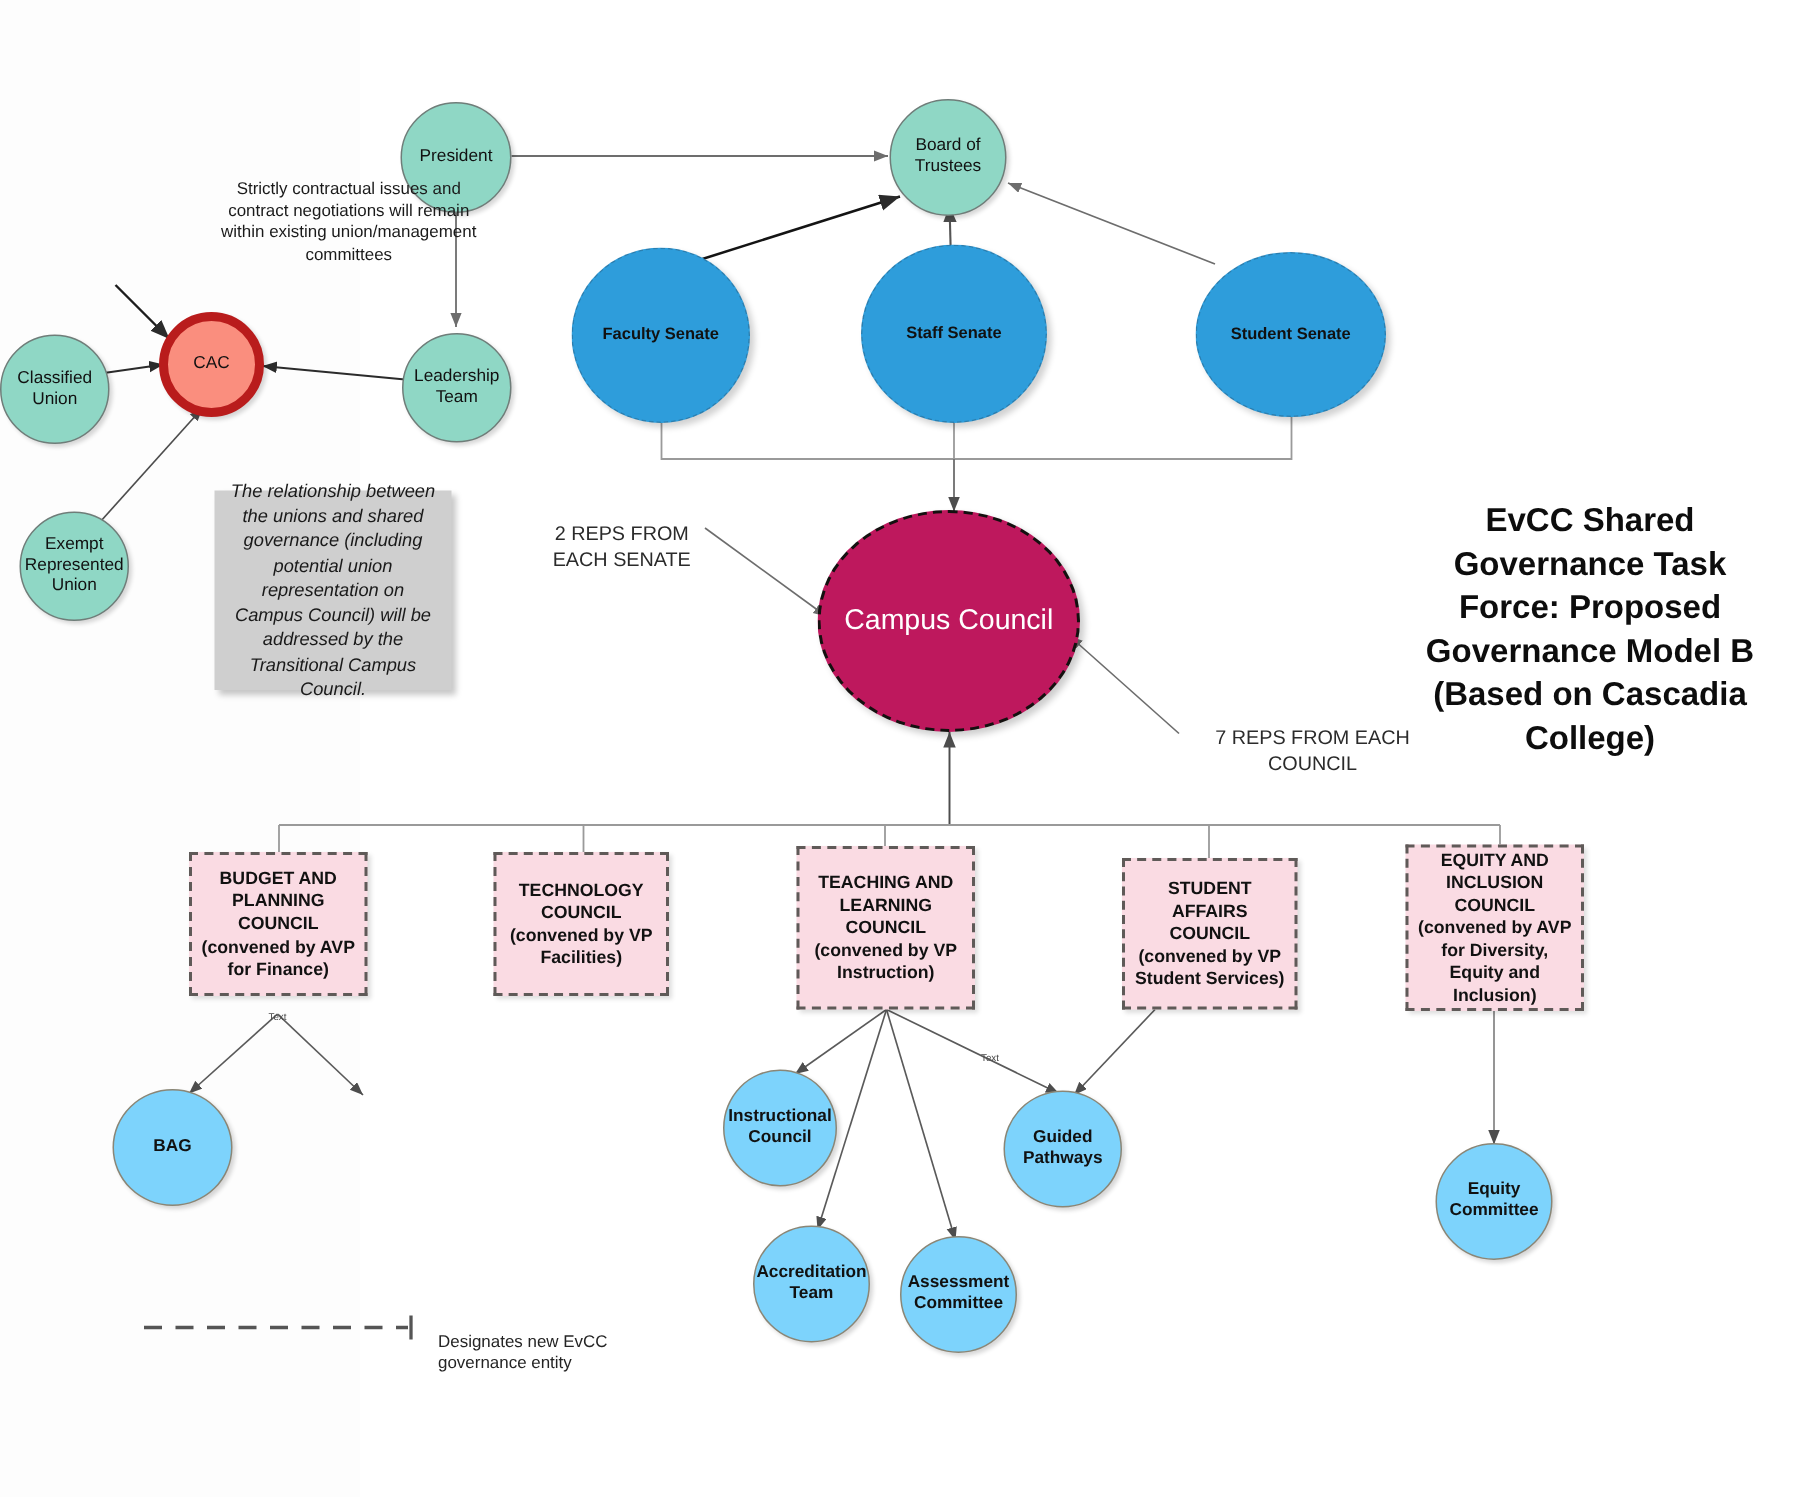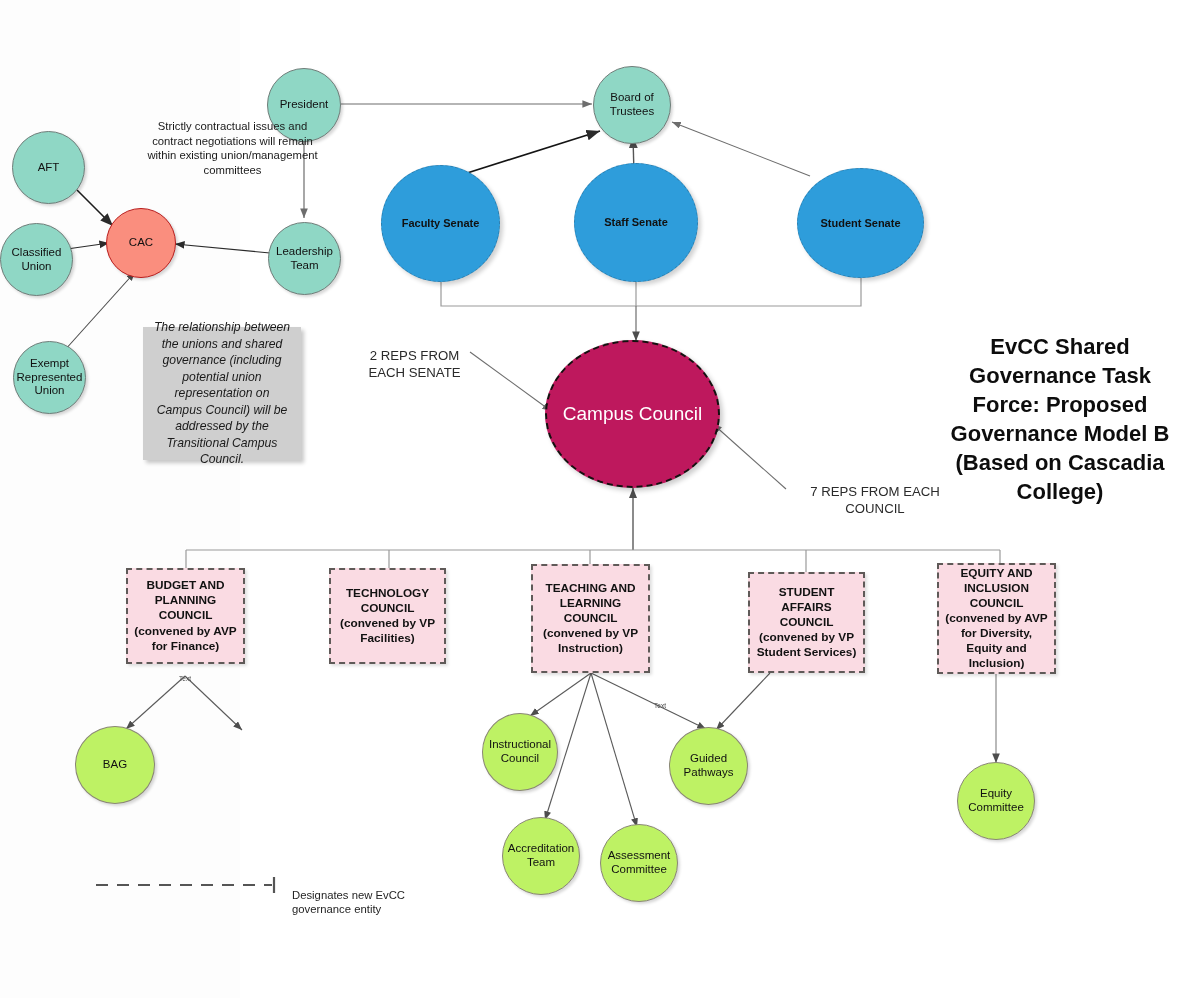--- a/index.html
+++ b/index.html
@@ -50,21 +50,21 @@
   }
   .green {
     background: #8fd7c5;
     border: 1px solid #6f7d79;
     font-size: 11.5px;
     line-height: 1.18;
     box-shadow: 2px 2px 3px rgba(0,0,0,0.16);
   }
   .coral {
     background: #fa8e7e;
-    border: 1px solid #b91c1c;
+    border: 6px solid #b91c1c;
     font-size: 11.5px;
     line-height: 1.18;
     box-shadow: 2px 2px 3px rgba(0,0,0,0.16);
   }
   .blue {
     background: #2e9ddb;
     border: 1px dashed #2b7fb0;
     font-size: 11px;
     font-weight: bold;
     line-height: 1.15;
@@ -72,24 +72,24 @@
   }
   .red {
     background: #be185d;
     border: 2px dashed #14100f;
     color: #ffffff;
     font-size: 19px;
     line-height: 1.15;
     box-shadow: 3px 3px 5px rgba(0,0,0,0.2);
   }
   .yellow {
-    background: #bef264;
+    background: #7dd3fc;
     border: 1px solid #8a8676;
     font-size: 11.5px;
-    font-weight: normal;
+    font-weight: bold;
     line-height: 1.2;
     box-shadow: 2px 2px 3px rgba(0,0,0,0.16);
   }
   .council-box {
     background: #fadbe3;
     border: 2px dashed #5f5a58;
     font-size: 11.8px;
     font-weight: bold;
     line-height: 1.28;
     padding: 10px 5px;
@@ -240,23 +240,20 @@
     <g>
       <path d="M996,674 L996,763" stroke="#8a8a8a" stroke-width="1.2" fill="none" marker-end="url(#arrMid)"></path>
     </g>
 
     <g>
       <path d="M96,885 L272,885" stroke="#555555" stroke-width="2.2" fill="none" stroke-dasharray="12 9"></path>
       <path d="M274,877 L274,893" stroke="#555555" stroke-width="2.2" fill="none"></path>
     </g>
   </svg>
 
-  <div class="node ellipse green" style="left:12px; top:131px; width:73px; height:73px;">
-    <span>AFT</span>
-  </div>
 
   <div class="node ellipse green" style="left:0px; top:223px; width:73px; height:73px;">
     <span>Classified Union</span>
   </div>
 
   <div class="node ellipse green" style="left:13px; top:341px; width:73px; height:73px;">
     <span>Exempt Represented Union</span>
   </div>
 
   <div class="node ellipse coral" style="left:106px; top:208px; width:70px; height:70px;">

